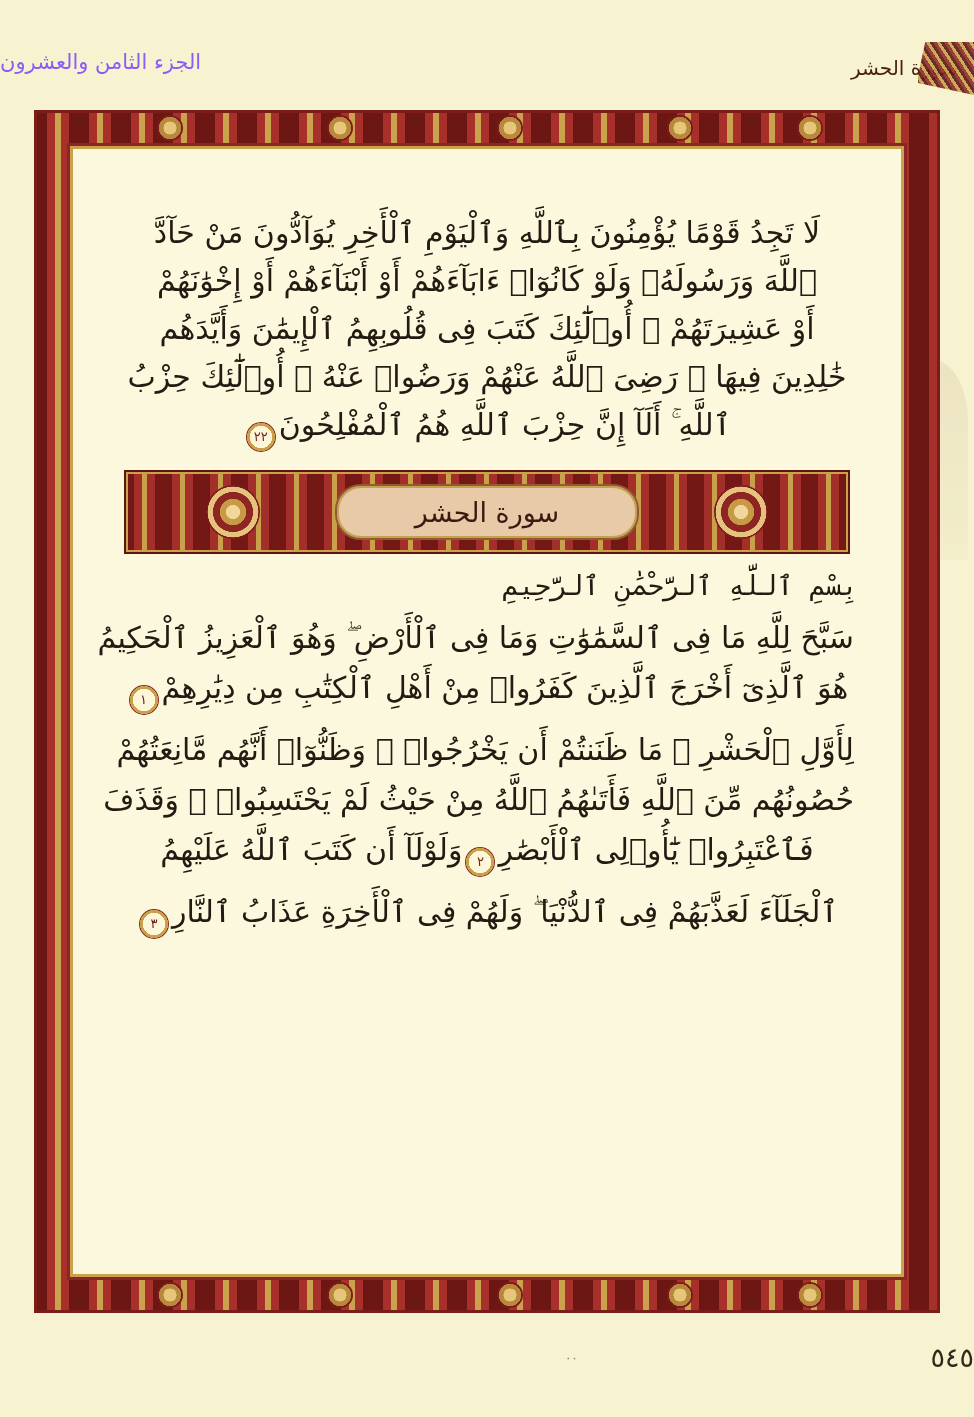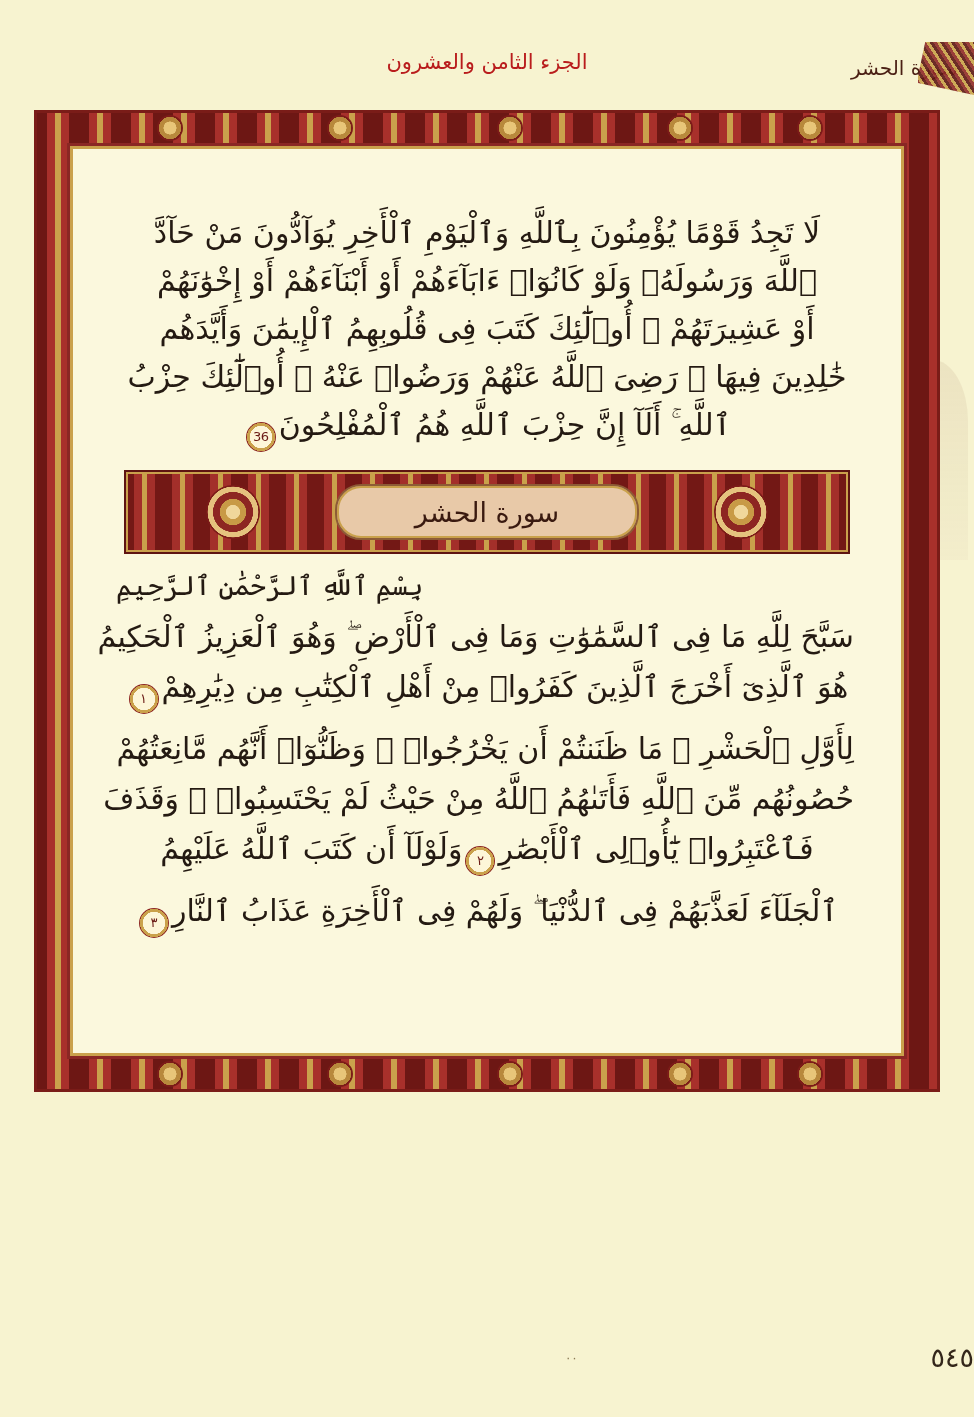--- a/index.html
+++ b/index.html
@@ -21,23 +21,23 @@
     top: 42px;
     left: 0;
     right: 0;
     height: 60px;
   }
   .header-juz {
     position: absolute;
     top: 8px;
     left: 0;
     right: 0;
-    text-align: center;
+    text-align: left;
     font-size: 21px;
-    color: #b91c1c;
+    color: #8b5cf6;
     font-family: "DejaVu Sans", sans-serif;
     letter-spacing: 0.5px;
   }
   .header-sura {
     position: absolute;
     top: 14px;
     right: 16px;
     font-size: 20px;
     color: #4a1f13;
   }
@@ -61,21 +61,21 @@
     transform: rotate(12deg);
     opacity: 0.9;
   }
 
   
   .frame {
     position: absolute;
     top: 110px;
     left: 34px;
     width: 906px;
-    height: 982px;
+    height: 1203px;
     box-sizing: border-box;
     background:
       repeating-linear-gradient(90deg,
         #6d1714 0px, #6d1714 10px,
         #a8302b 10px, #a8302b 18px,
         #caa14c 18px, #caa14c 24px,
         #a8302b 24px, #a8302b 32px,
         #6d1714 32px, #6d1714 42px),
       #7a1c18;
     border: 3px solid #7a1c18;
@@ -175,25 +175,25 @@
     box-shadow: 0 0 0 2px #c9a14b inset;
   }
   .sura-name {
     font-size: 27px;
     color: #3a1a10;
     font-family: "DejaVu Sans", serif;
     white-space: nowrap;
   }
 
   .basmala {
-    text-align: left;
+    text-align: right;
     font-size: 27px;
     color: #241a12;
     margin: 16px 0 20px 0;
-    font-family: Liberation Sans, sans-serif;
+    font-family: Liberation Mono, monospace;
     white-space: nowrap;
   }
   .block-bottom .qline { margin: 0 0 20px 0; }
 
   
   .ayah-mark {
     display: inline-block;
     width: 30px;
     height: 30px;
     line-height: 30px;
@@ -269,21 +269,21 @@
 
   <div class="frame-inner-border">
     <div class="text-area">
 
       <div class="ayah-block block-top">
         <div class="qline">لَا تَجِدُ قَوْمًا يُؤْمِنُونَ بِٱللَّهِ وَٱلْيَوْمِ ٱلْأَخِرِ يُوَآدُّونَ مَنْ حَآدَّ</div>
         <div class="qline">ٱللَّهَ وَرَسُولَهُۥ وَلَوْ كَانُوٓا۟ ءَابَآءَهُمْ أَوْ أَبْنَآءَهُمْ أَوْ إِخْوَٰنَهُمْ</div>
         <div class="qline">أَوْ عَشِيرَتَهُمْ ۚ أُو۟لَٰٓئِكَ كَتَبَ فِى قُلُوبِهِمُ ٱلْإِيمَٰنَ وَأَيَّدَهُم</div>
         <div class="qline">خَٰلِدِينَ فِيهَا ۚ رَضِىَ ٱللَّهُ عَنْهُمْ وَرَضُوا۟ عَنْهُ ۚ أُو۟لَٰٓئِكَ حِزْبُ</div>
         <div class="qline">
-          <span>ٱللَّهِ ۚ أَلَآ إِنَّ حِزْبَ ٱللَّهِ هُمُ ٱلْمُفْلِحُونَ</span><span class="ayah-mark">36</span>
+          <span>ٱللَّهِ ۚ أَلَآ إِنَّ حِزْبَ ٱللَّهِ هُمُ ٱلْمُفْلِحُونَ</span><span class="ayah-mark">٢٢</span>
         </div>
       </div>
 
       <div class="sura-band">
         <div class="rosette r1"></div>
         <div class="rosette r2"></div>
         <div class="sura-cartouche">
           <span class="sura-name">سورة الحشر</span>
         </div>
       </div>

